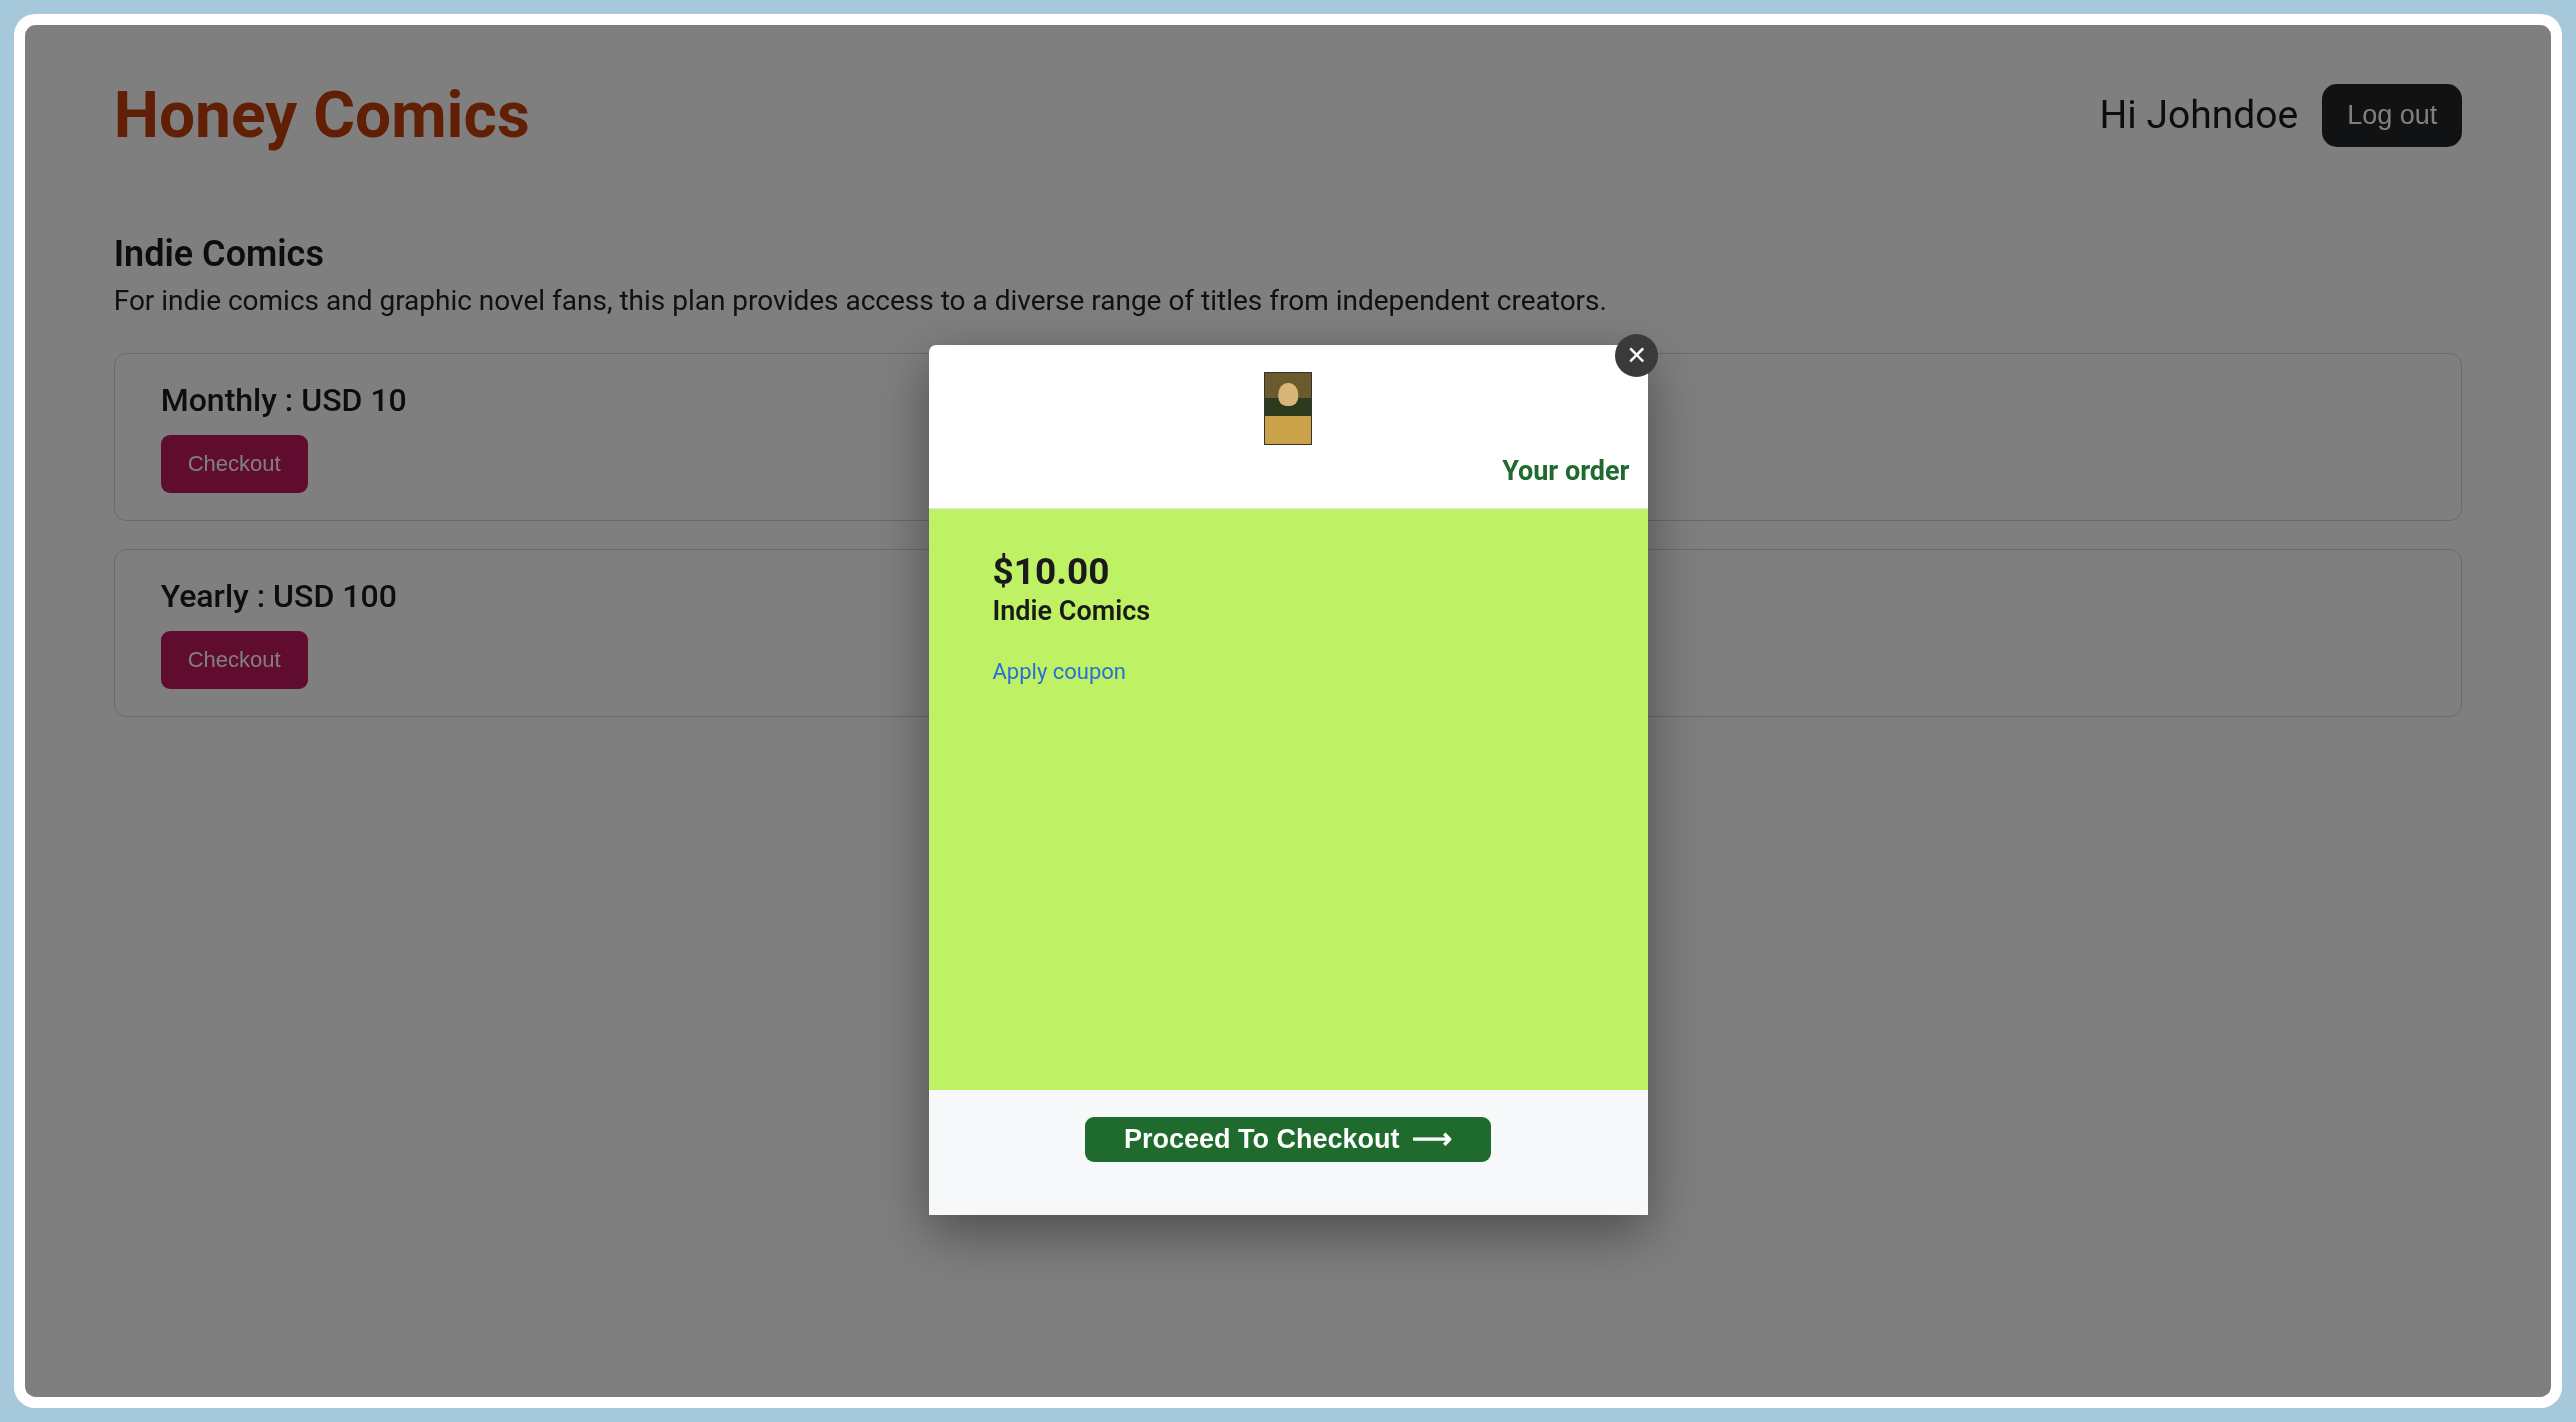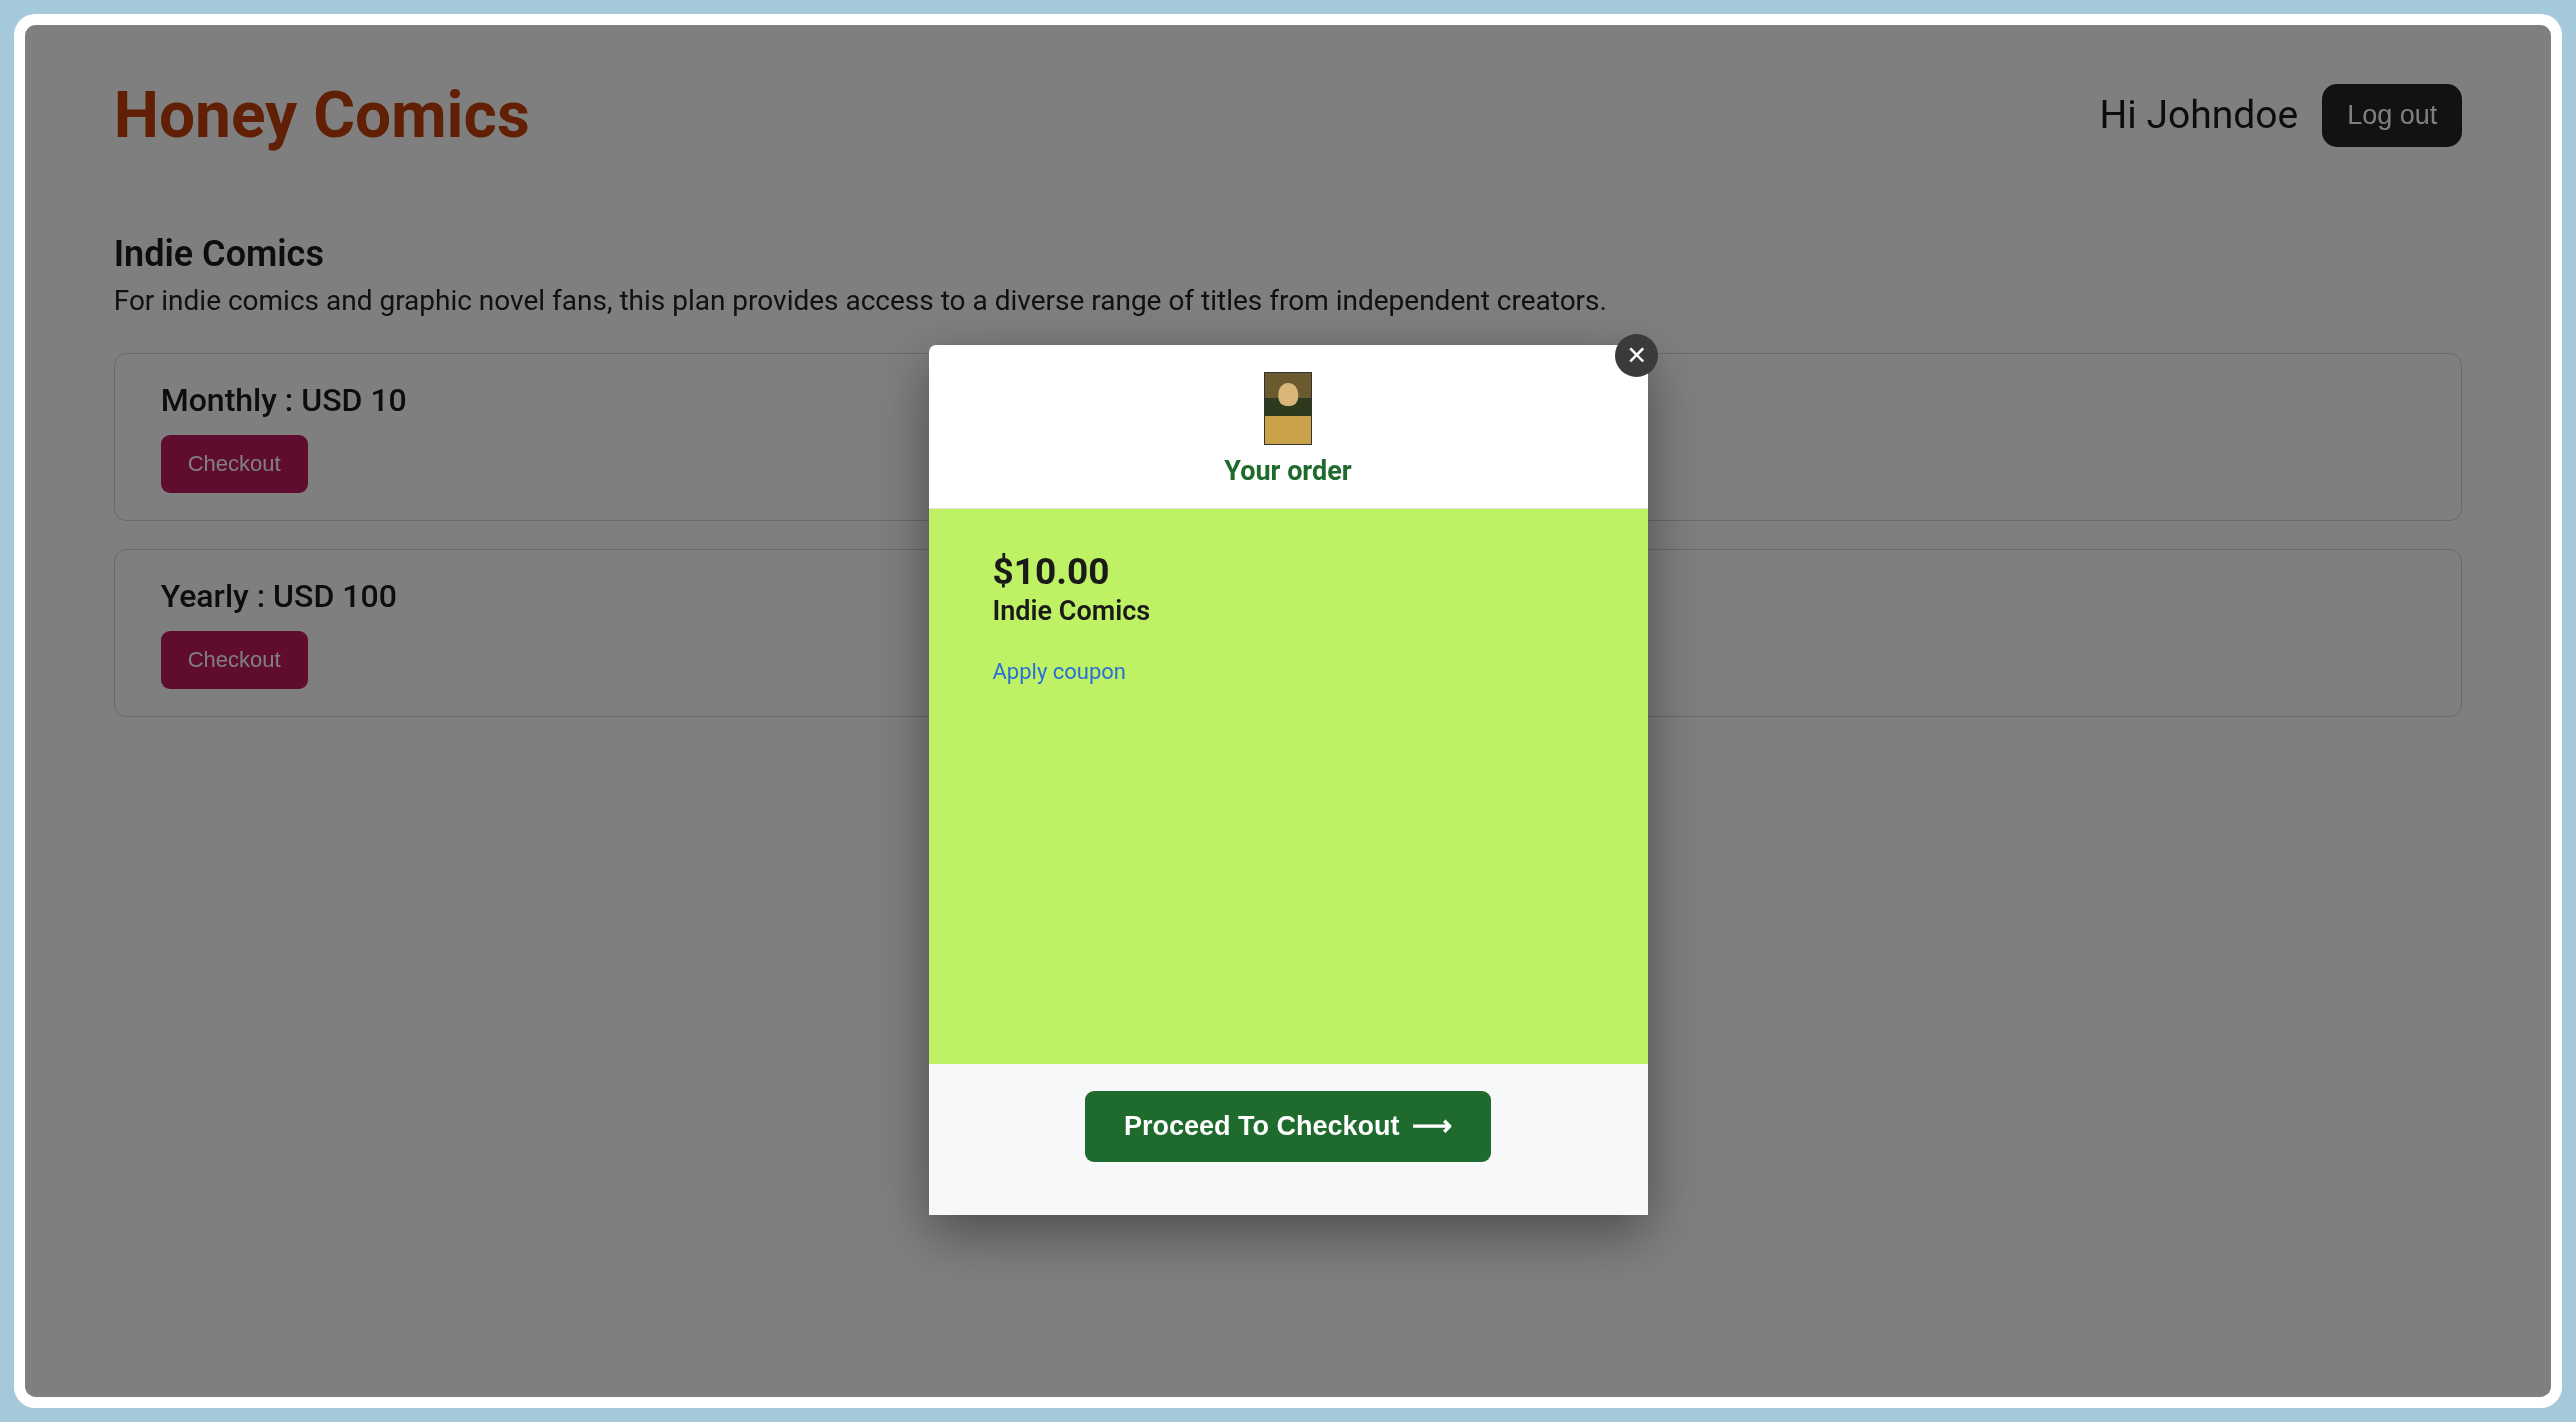--- a/index.html
+++ b/index.html
@@ -154,20 +154,21 @@
       transform: translateX(-50%);
       width: 19.5px;
       height: 23px;
       background: #d9b577;
       border-radius: 50% 50% 40% 40%;
     }
     .modal-title {
       color: #1f6b2d;
       font-size: 27px;
       font-weight: 700;
+      text-align: right;
     }
     .modal-body {
       flex: 1;
       background: #bef264;
       padding: 41px 64px;
       display: flex;
       flex-direction: column;
     }
     .order-price {
       font-size: 37px;
@@ -190,21 +191,21 @@
     .modal-footer {
       background: #f6f8fa;
       padding: 27px 0 53px;
       text-align: center;
     }
     .proceed-btn {
       background: #1f6b2d;
       color: #fff;
       border: none;
       border-radius: 9px;
-      padding: 20px 39px;
+      padding: 7px 39px;
       font-size: 27px;
       font-weight: 700;
       cursor: pointer;
       display: inline-flex;
       align-items: center;
       gap: 12.4px;
     }
     .arrow-icon {
       font-size: 28px;
       line-height: 1;

